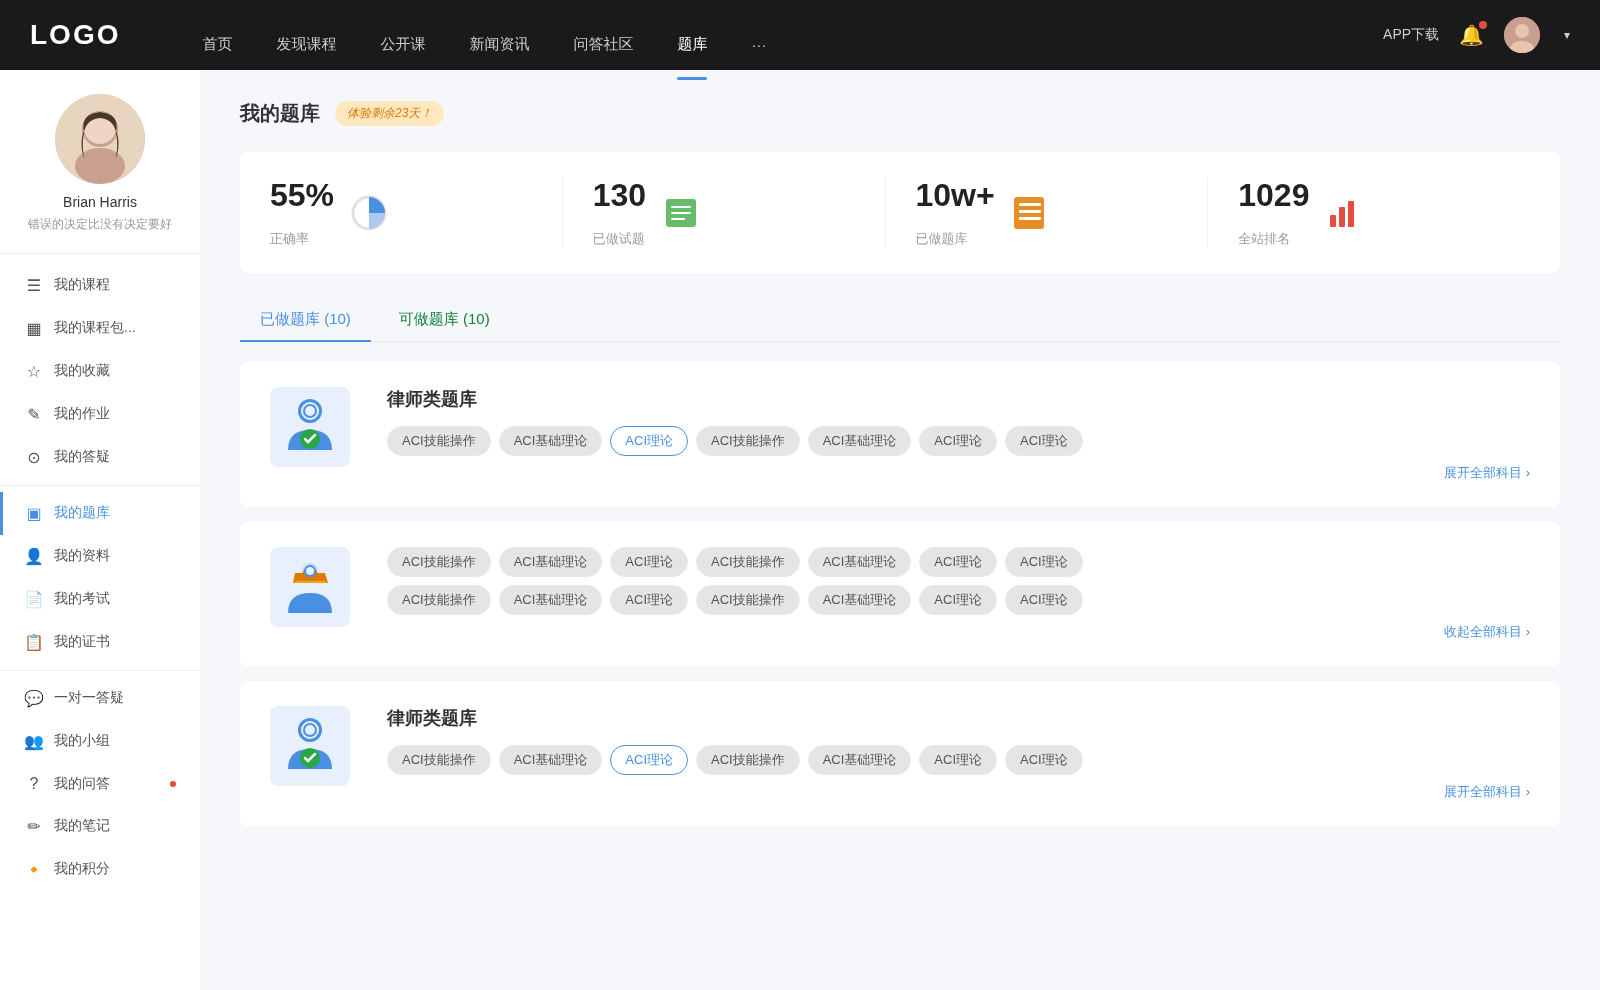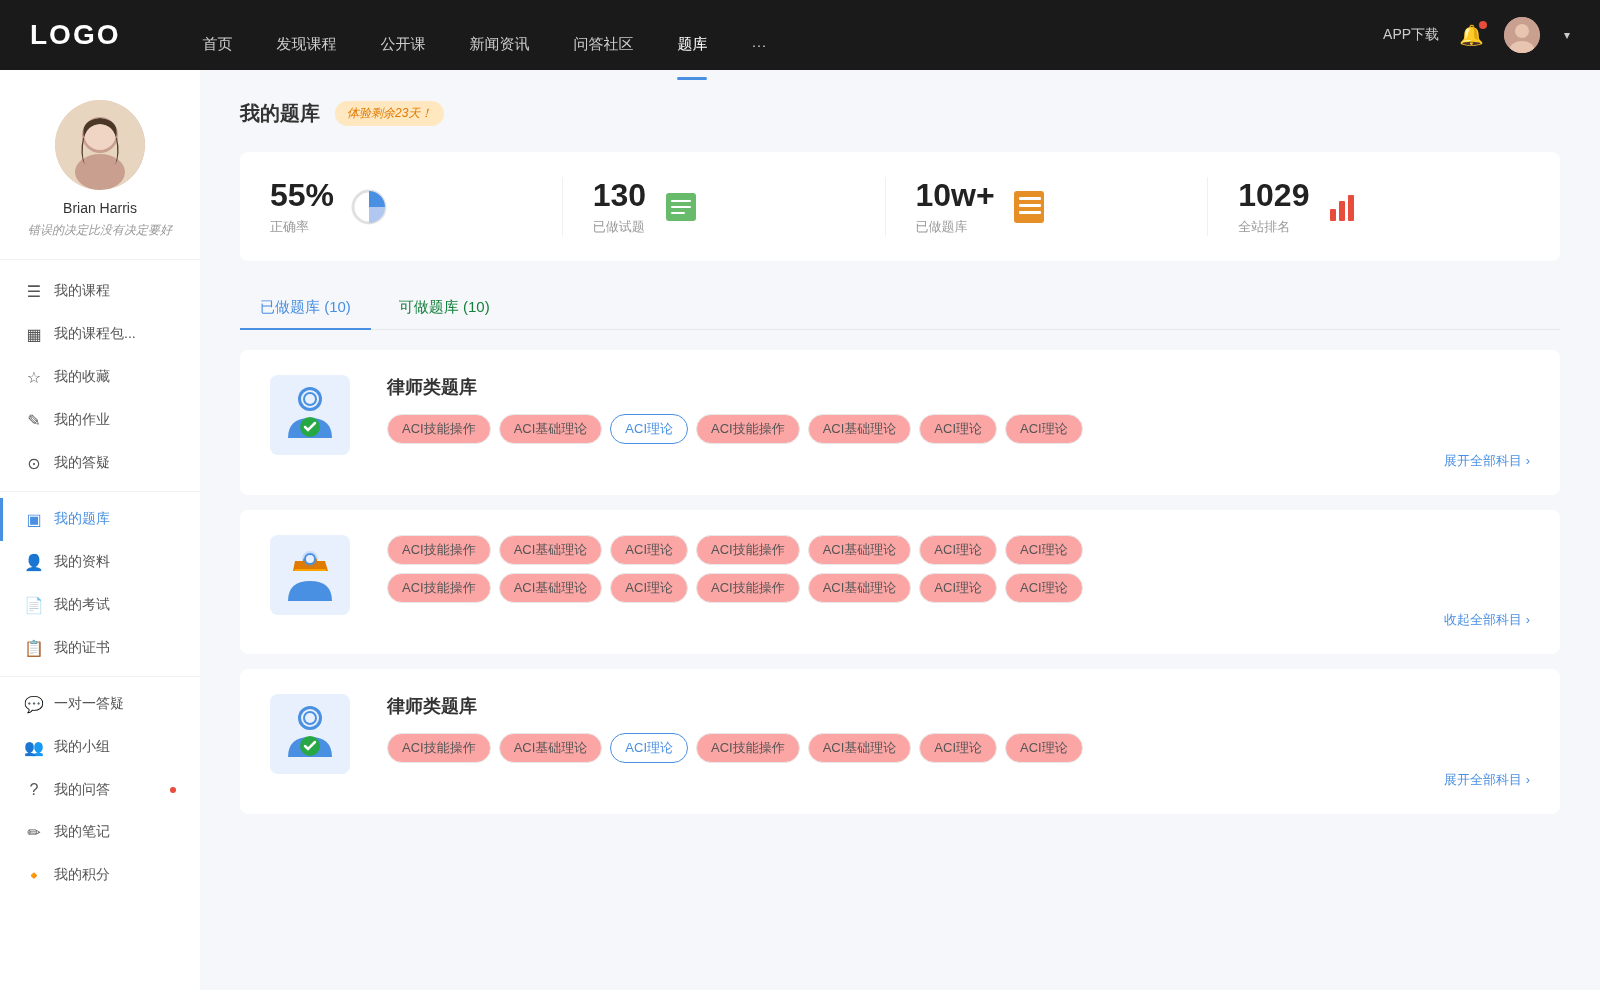--- a/index.html
+++ b/index.html
@@ -58,21 +58,21 @@
     .main-layout {
       display: flex;
       margin-top: 70px;
       min-height: 920px;
     }
 
     
     .sidebar {
       width: 200px;
       background: #fff;
-      padding: 30px 0;
+      padding: 24px 0;
       flex-shrink: 0;
       min-height: 920px;
     }
     .sidebar-profile {
       display: flex;
       flex-direction: column;
       align-items: center;
       padding: 0 20px 20px;
       border-bottom: 1px solid #f0f0f0;
     }
@@ -81,21 +81,21 @@
       height: 90px;
       border-radius: 50%;
       background: linear-gradient(135deg, #e8d5c4, #c9a99a);
       overflow: hidden;
       margin-bottom: 10px;
       display: flex;
       align-items: center;
       justify-content: center;
     }
     .sidebar-name { font-size: 14px; color: #333; font-weight: 500; margin-bottom: 6px; }
-    .sidebar-motto { font-size: 12px; color: #999; line-height: 1.4; font-style: italic; }
+    .sidebar-motto { font-size: 12px; color: #999; line-height: 1.4; }
     .sidebar-menu { padding: 10px 0; }
     .sidebar-item {
       display: flex;
       align-items: center;
       padding: 12px 24px;
       cursor: pointer;
       color: #555;
       font-size: 14px;
       position: relative;
       gap: 10px;
@@ -154,21 +154,21 @@
       flex: 1;
       display: flex;
       align-items: center;
       gap: 15px;
       border-right: 1px solid #f0f0f0;
       padding: 0 30px;
     }
     .stat-item:first-child { padding-left: 0; }
     .stat-item:last-child { border-right: none; }
     .stat-value { font-size: 32px; font-weight: 700; color: #222; }
-    .stat-label { font-size: 13px; color: #999; margin-top: 4px; }
+    .stat-label { font-size: 13px; color: #999; margin-top: 16px; }
     .stat-icon { width: 40px; height: 40px; flex-shrink: 0; }
 
     
     .tabs-row {
       display: flex;
       gap: 8px;
       margin-bottom: 20px;
       border-bottom: 1px solid #e8e8e8;
     }
     .tab {
@@ -207,21 +207,21 @@
       justify-content: center;
       flex-shrink: 0;
     }
     .bank-info { flex: 1; margin-left: 17px; }
     .bank-title { font-size: 18px; font-weight: 600; color: #333; margin-bottom: 15px; }
     .bank-tags { display: flex; flex-wrap: wrap; gap: 8px; }
     .bank-tag {
       padding: 5px 14px;
       border-radius: 20px;
       font-size: 13px;
-      background: #fca5a5;
+      background: #e5e5e5;
       color: #555;
       cursor: pointer;
       border: 1px solid #e8e8e8;
     }
     .bank-tag.active {
       background: #fff;
       color: #4a90e2;
       border: 1px solid #4a90e2;
     }
     .bank-expand {

